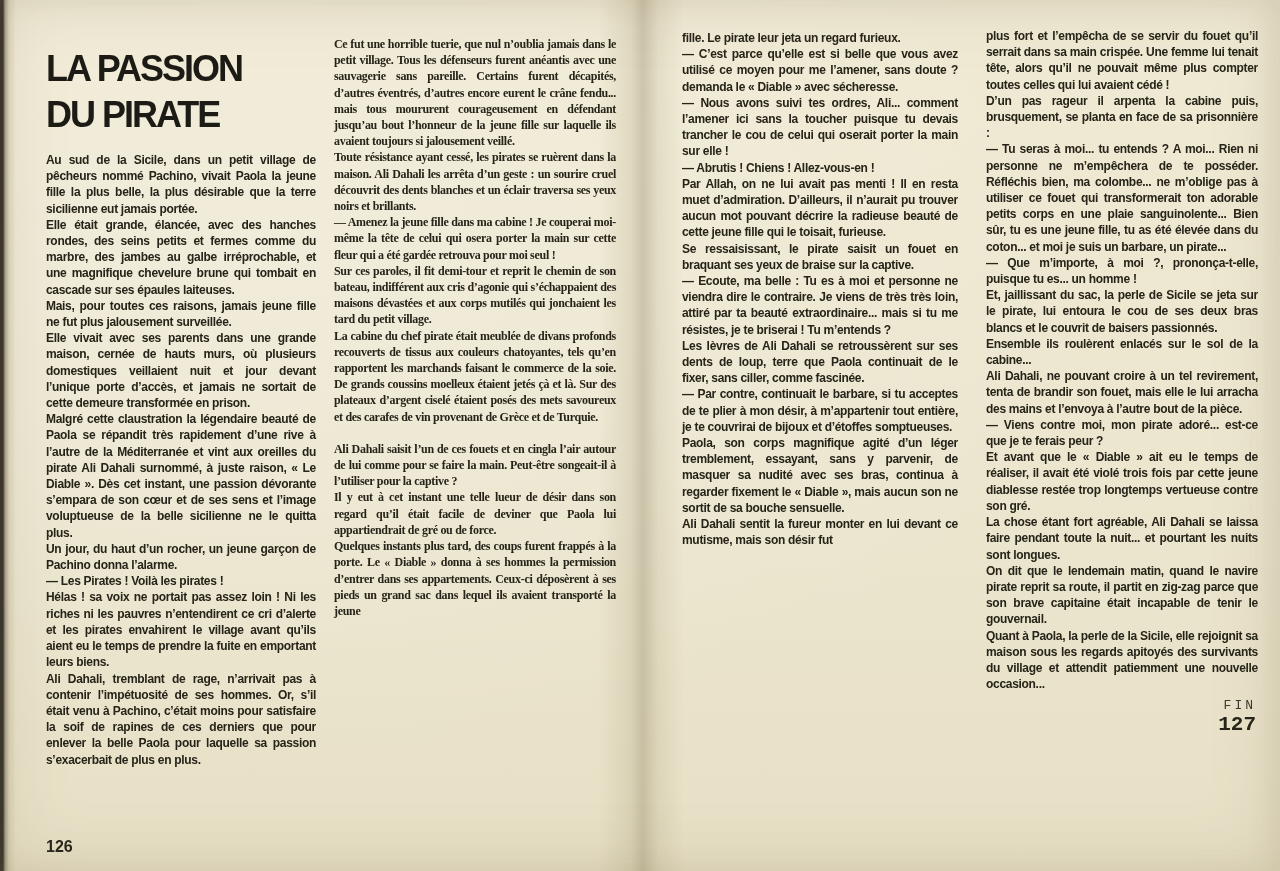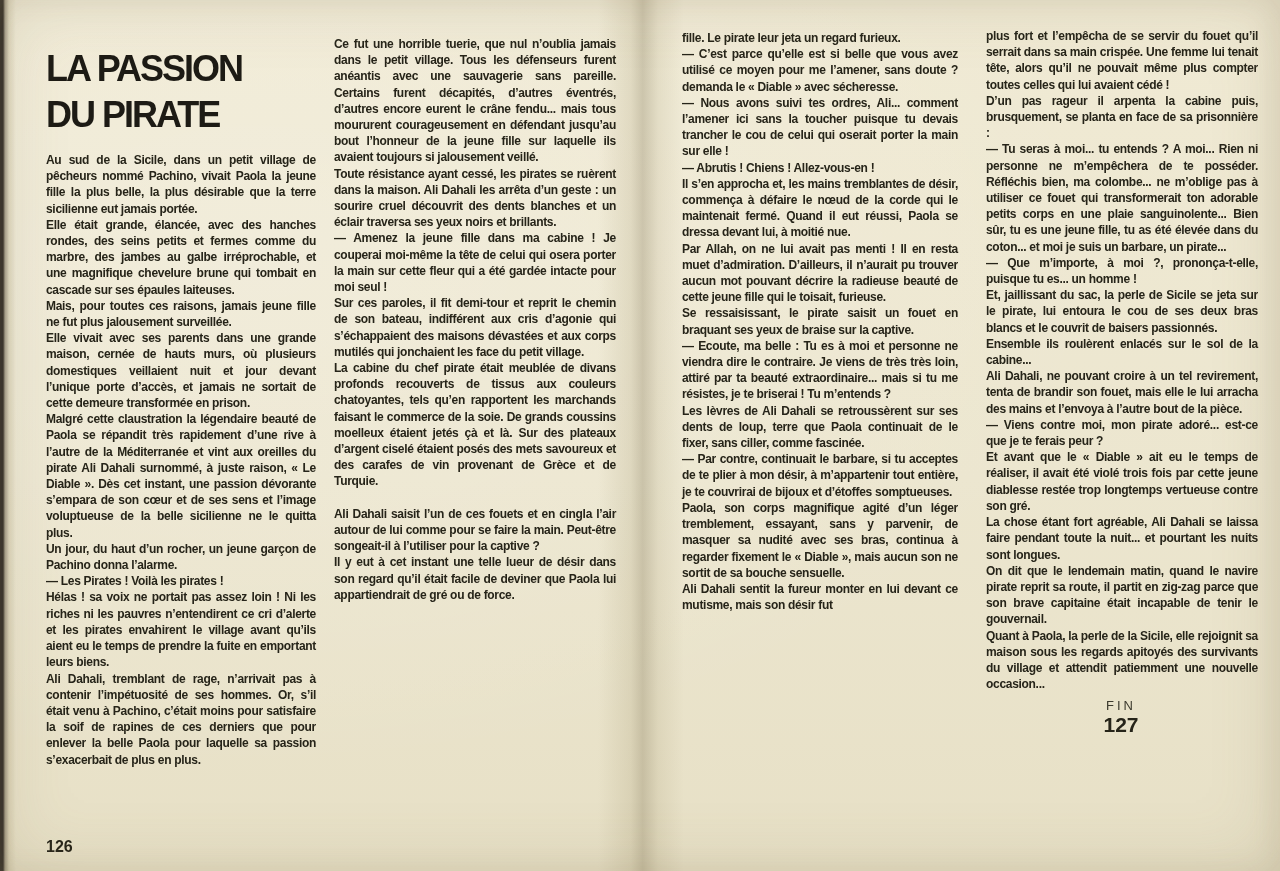--- a/index.html
+++ b/index.html
@@ -42,38 +42,38 @@
   .col .paras p {
     margin: 0;
     font-size: 12px;
     font-weight: bold;
     line-height: 16.2px;
     letter-spacing: -0.3px;
     text-align: justify;
     hyphens: none;
   }
   .col1 { left: 46px;  top: 46px;  width: 270px; }
-  .col2 { left: 334px; top: 36px;  width: 282px; }
+  .col2 { left: 334px; top: 36px;  width: 282px; font-family: Liberation Serif, serif; }
   .col3 { left: 682px; top: 30px;  width: 276px; }
   .col4 { left: 986px; top: 28px;  width: 272px; }
   .title {
     margin: 0 0 14px 0;
     font-size: 36px;
     line-height: 46px;
     font-weight: bold;
     letter-spacing: -2px;
     color: #1d1b15;
   }
   .para-break { height: 16px; }
   .pagenum {
     position: absolute;
     font-size: 16px; font-weight: bold; color: #262419;
   }
   .pagenum-left { left: 46px; top: 838px; }
-  .fin-block { text-align: center; margin-top: 6px; padding-right: 2px; }
+  .fin-block { text-align: right; margin-top: 6px; padding-right: 2px; font-family: Liberation Mono, monospace; }
   .fin-label {
     display: block;
     font-size: 13px; font-weight: normal; letter-spacing: 3px;
     color: #3c3a2e;
   }
   .pagenum-right {
     display: block;
     font-size: 21px; font-weight: bold; color: #262419;
   }
 </style>
@@ -96,38 +96,38 @@
         <p>— Les Pirates ! Voilà les pirates !</p>
         <p>Hélas ! sa voix ne portait pas assez loin ! Ni les riches ni les pauvres n’entendirent ce cri d’alerte et les pirates envahirent le village avant qu’ils aient eu le temps de prendre la fuite en emportant leurs biens.</p>
         <p>Ali Dahali, tremblant de rage, n’arrivait pas à contenir l’impétuosité de ses hommes. Or, s’il était venu à Pachino, c’était moins pour satisfaire la soif de rapines de ces derniers que pour enlever la belle Paola pour laquelle sa passion s’exacerbait de plus en plus.</p>
       </div>
   </section>
 
   <section class="col col2">
     <div class="paras">
         <p>Ce fut une horrible tuerie, que nul n’oublia jamais dans le petit village. Tous les défenseurs furent anéantis avec une sauvagerie sans pareille. Certains furent décapités, d’autres éventrés, d’autres encore eurent le crâne fendu... mais tous moururent courageusement en défendant jusqu’au bout l’honneur de la jeune fille sur laquelle ils avaient toujours si jalousement veillé.</p>
         <p>Toute résistance ayant cessé, les pirates se ruèrent dans la maison. Ali Dahali les arrêta d’un geste : un sourire cruel découvrit des dents blanches et un éclair traversa ses yeux noirs et brillants.</p>
-        <p>— Amenez la jeune fille dans ma cabine ! Je couperai moi-même la tête de celui qui osera porter la main sur cette fleur qui a été gardée intacte pour moi seul !</p>
-        <p>Sur ces paroles, il fit demi-tour et reprit le chemin de son bateau, indifférent aux cris d’agonie qui s’échappaient des maisons dévastées et aux corps mutilés qui jonchaient les face du petit village.</p>
+        <p>— Amenez la jeune fille dans ma cabine ! Je couperai moi-même la tête de celui qui osera porter la main sur cette fleur qui a été gardée retrouva pour moi seul !</p>
+        <p>Sur ces paroles, il fit demi-tour et reprit le chemin de son bateau, indifférent aux cris d’agonie qui s’échappaient des maisons dévastées et aux corps mutilés qui jonchaient les tard du petit village.</p>
         <p>La cabine du chef pirate était meublée de divans profonds recouverts de tissus aux couleurs chatoyantes, tels qu’en rapportent les marchands faisant le commerce de la soie. De grands coussins moelleux étaient jetés çà et là. Sur des plateaux d’argent ciselé étaient posés des mets savoureux et des carafes de vin provenant de Grèce et de Turquie.</p>
       </div>
     <div class="para-break"></div>
     <div class="paras">
         <p>Ali Dahali saisit l’un de ces fouets et en cingla l’air autour de lui comme pour se faire la main. Peut-être songeait-il à l’utiliser pour la captive ?</p>
         <p>Il y eut à cet instant une telle lueur de désir dans son regard qu’il était facile de deviner que Paola lui appartiendrait de gré ou de force.</p>
+        <p>Quelques instants plus tard, des coups furent frappés à la porte. Le « Diable » donna à ses hommes la permission d’entrer dans ses appartements. Ceux-ci déposèrent à ses pieds un grand sac dans lequel ils avaient transporté la jeune</p>
       </div>
   </section>
 
   <section class="col col3">
     <div class="paras">
         <p>fille. Le pirate leur jeta un regard furieux.</p>
         <p>— C’est parce qu’elle est si belle que vous avez utilisé ce moyen pour me l’amener, sans doute ? demanda le « Diable » avec sécheresse.</p>
         <p>— Nous avons suivi tes ordres, Ali... comment l’amener ici sans la toucher puisque tu devais trancher le cou de celui qui oserait porter la main sur elle !</p>
         <p>— Abrutis ! Chiens ! Allez-vous-en !</p>
-        <p>Il s’en approcha et, les mains tremblantes de désir, commença à défaire le nœud de la corde qui le maintenait fermé. Quand il eut réussi, Paola se dressa devant lui, à moitié nue.</p>
         <p>Par Allah, on ne lui avait pas menti ! Il en resta muet d’admiration. D’ailleurs, il n’aurait pu trouver aucun mot pouvant décrire la radieuse beauté de cette jeune fille qui le toisait, furieuse.</p>
         <p>Se ressaisissant, le pirate saisit un fouet en braquant ses yeux de braise sur la captive.</p>
         <p>— Ecoute, ma belle : Tu es à moi et personne ne viendra dire le contraire. Je viens de très très loin, attiré par ta beauté extraordinaire... mais si tu me résistes, je te briserai ! Tu m’entends ?</p>
         <p>Les lèvres de Ali Dahali se retroussèrent sur ses dents de loup, terre que Paola continuait de le fixer, sans ciller, comme fascinée.</p>
         <p>— Par contre, continuait le barbare, si tu acceptes de te plier à mon désir, à m’appartenir tout entière, je te couvrirai de bijoux et d’étoffes somptueuses.</p>
         <p>Paola, son corps magnifique agité d’un léger tremblement, essayant, sans y parvenir, de masquer sa nudité avec ses bras, continua à regarder fixement le « Diable », mais aucun son ne sortit de sa bouche sensuelle.</p>
         <p>Ali Dahali sentit la fureur monter en lui devant ce mutisme, mais son désir fut</p>
       </div>
   </section>
 

